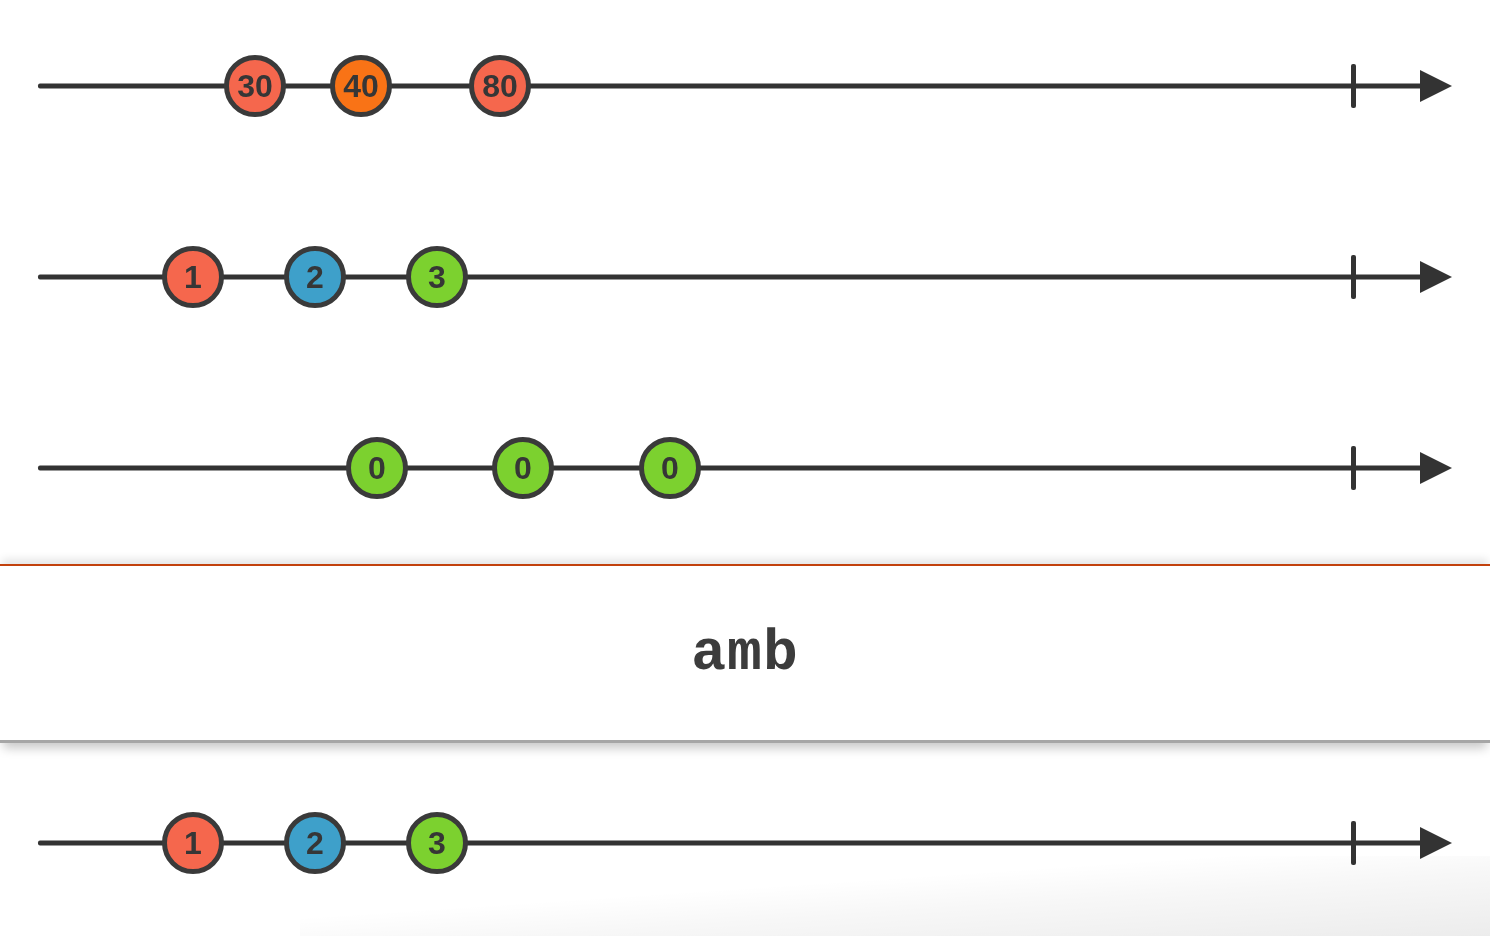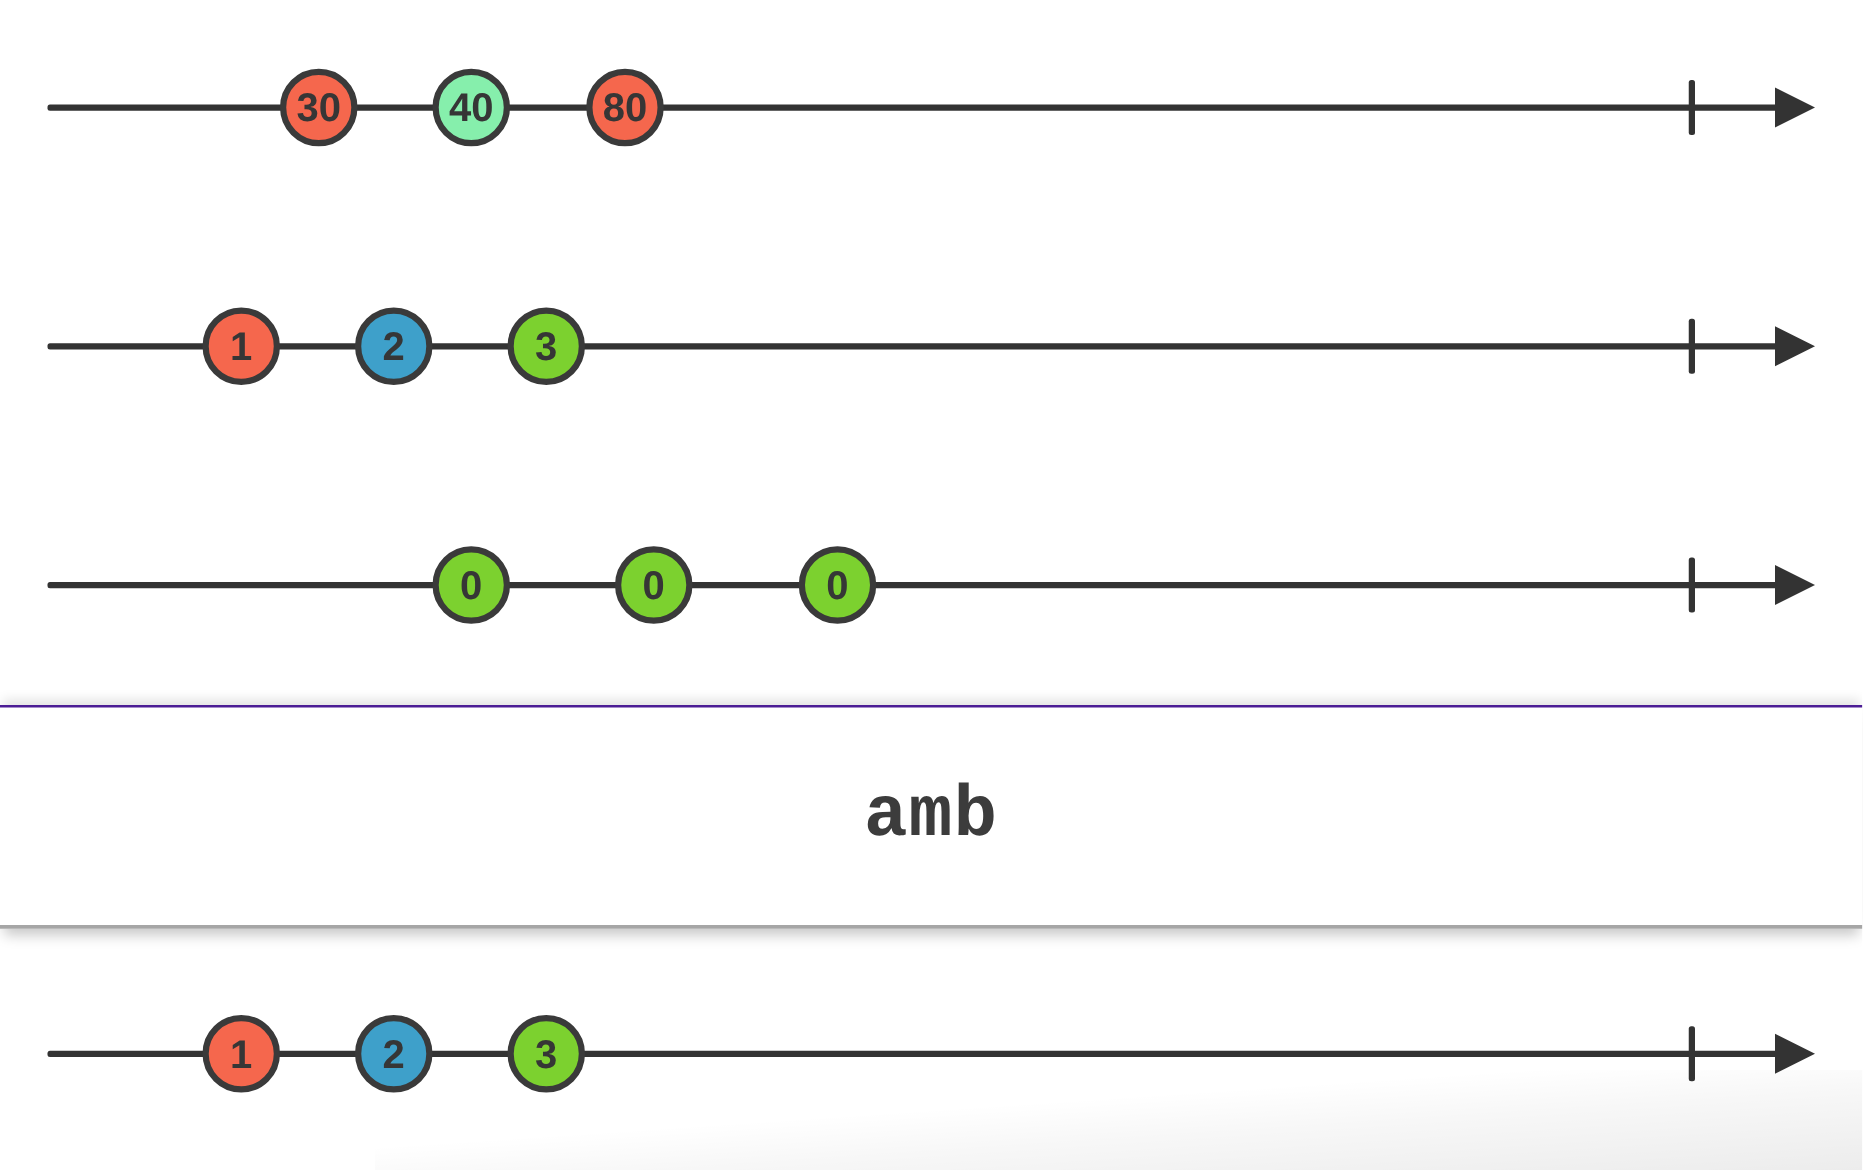--- a/index.html
+++ b/index.html
@@ -77,21 +77,21 @@
   }
 
   
   .operator-box {
     position: absolute;
     left: 0;
     right: 0;
     top: 564px;
     height: 174px;
     background: #ffffff;
-    border-top: 2px solid #4c1d95;
+    border-top: 2px solid #c2410c;
     border-bottom: 3px solid #a6a6a6;
     box-shadow: 0 -7px 8px -2px rgba(0,0,0,0.10),
                 0 8px 10px -3px rgba(0,0,0,0.22);
     display: flex;
     align-items: center;
     justify-content: center;
     z-index: 2;
   }
   .operator-label {
     font-family: "Liberation Mono", monospace;
@@ -121,21 +121,21 @@
 
 <div id="app">
 
   <div class="timeline" style="top: 86px;">
       <div class="tl-line" style="background: rgb(51, 51, 51);"></div>
       <div class="tl-tick" style="background: rgb(51, 51, 51); left: 1351px;"></div>
       <div class="tl-arrow" style="border-left-color: rgb(51, 51, 51);"></div>
       <div class="marble" style="left: 255px; background: rgb(245, 103, 77); border-color: rgb(58, 58, 58);">
         <span>30</span>
       </div>
-      <div class="marble" style="left: 377px; background: #86efac; border-color: rgb(58, 58, 58); text-align: right;">
+      <div class="marble" style="left: 361px; background: #f97316; border-color: rgb(58, 58, 58); text-align: right;">
         <span>40</span>
       </div>
       <div class="marble" style="left: 500px; background: rgb(245, 103, 77); border-color: rgb(58, 58, 58);">
         <span>80</span>
       </div>
     </div>
   <div class="timeline" style="top: 277px;">
       <div class="tl-line" style="background: rgb(51, 51, 51);"></div>
       <div class="tl-tick" style="background: rgb(51, 51, 51); left: 1351px;"></div>
       <div class="tl-arrow" style="border-left-color: rgb(51, 51, 51);"></div>

